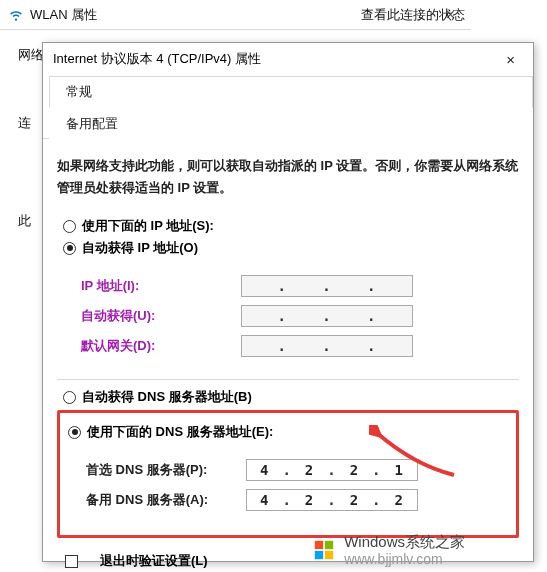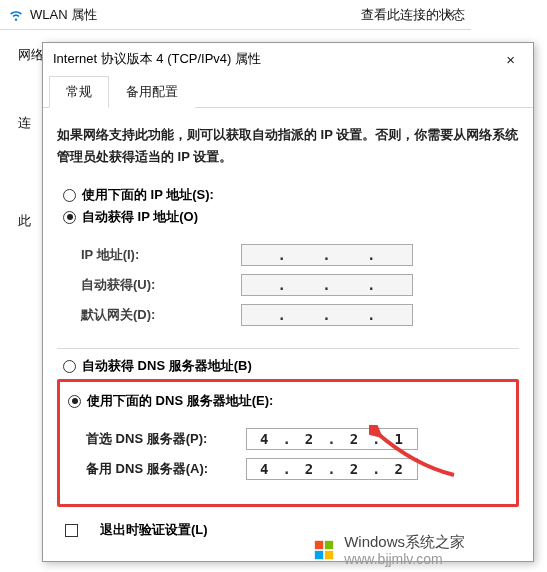--- a/index.html
+++ b/index.html
@@ -50,20 +50,21 @@
       align-items: center;
       padding: 0 10px;
       font-size: 13px;
     }
     .dialog-title .t { flex: 1; }
     .dialog-close { font-size: 15px; color: #222; padding: 2px 8px; cursor: pointer; }
     .tabs {
       display: flex;
       padding-left: 6px;
       border-bottom: 1px solid #d9d9d9;
+      flex-direction: column;
     }
     .tab {
       padding: 6px 16px;
       font-size: 13px;
       border: 1px solid transparent;
       border-bottom: none;
       background: #fff;
       position: relative;
       top: 1px;
       color: #222;
@@ -90,21 +91,21 @@
     }
     .radio-label { font-size: 13px; }
     .field-group {
       border: none;
       padding: 6px 6px 6px 24px;
     }
     .field-row {
       display: flex; align-items: center;
       margin: 8px 0;
     }
-    .field-label { width: 160px; font-size: 13px; color: #404040; }
+    .field-label { width: 160px; font-size: 13px; color: #a21caf; }
     .field-label.enabled { color: #222; }
     .ip-input {
       width: 172px; height: 22px;
       border: 1px solid #aaa;
       background: #f5f5f5;
       display: flex; align-items: center; justify-content: space-evenly;
       font-family: monospace; font-size: 14px; color: #222;
       letter-spacing: 1px;
     }
     .ip-input.enabled { background: #fff; }

